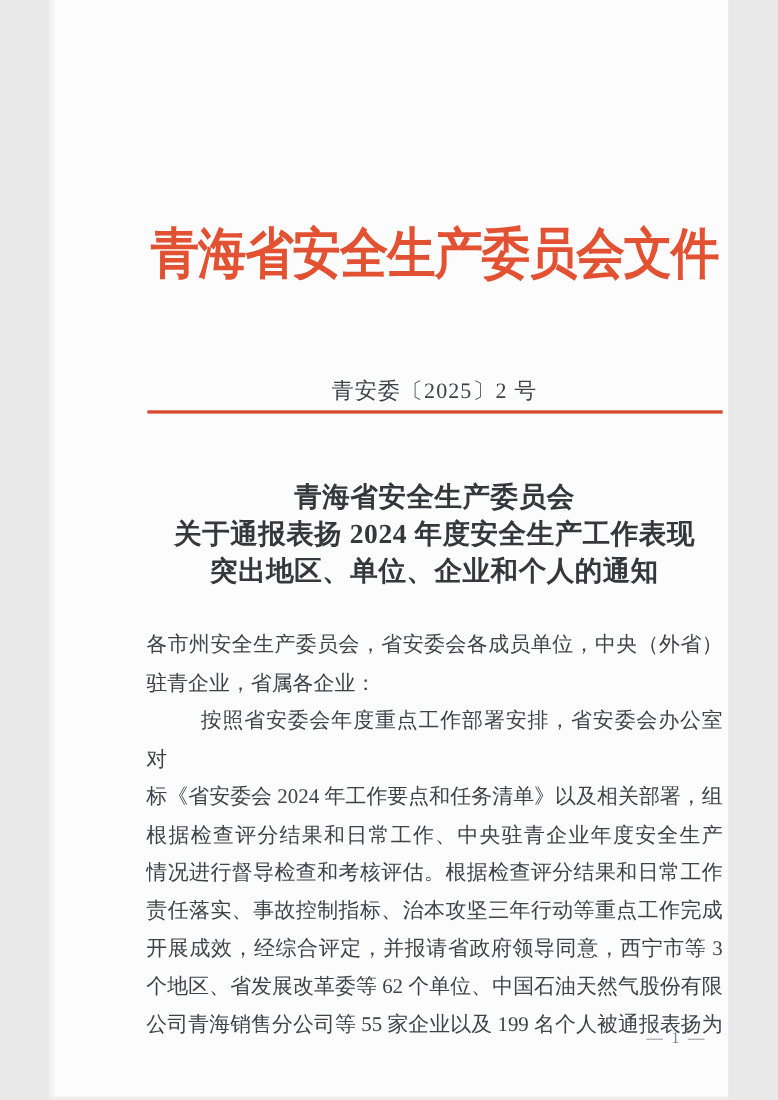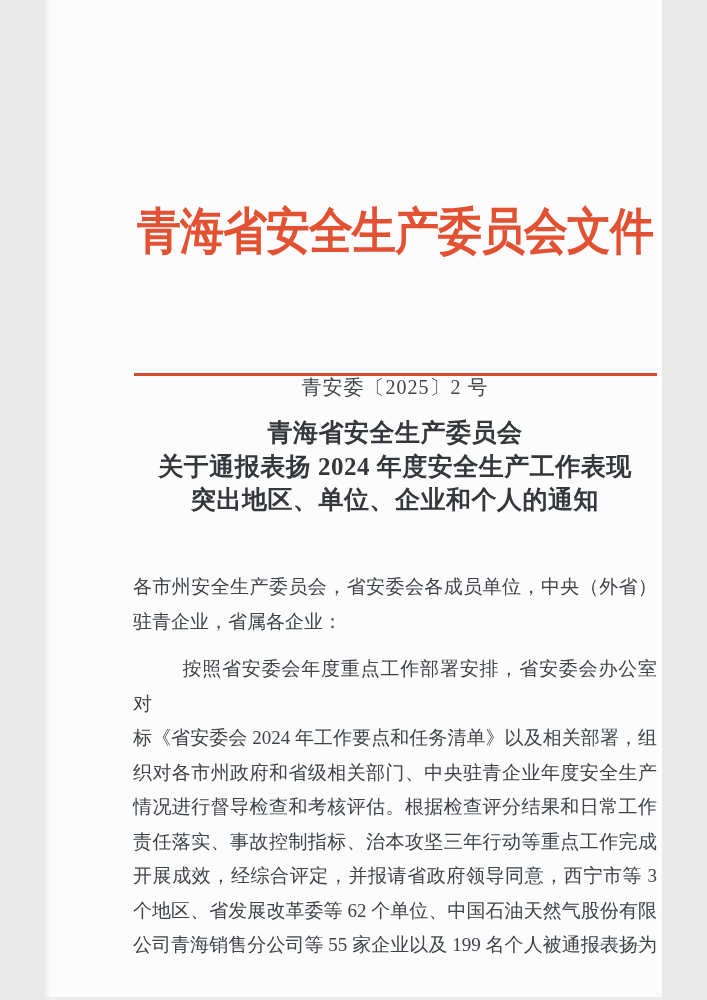--- a/index.html
+++ b/index.html
@@ -52,35 +52,34 @@
 
   .doc-number {
     position: absolute;
     top: 342px;
     left: 88px;
     width: 524px;
     text-align: center;
     font-size: 20px;
     color: var(--body-text, #3d4349);
     letter-spacing: 1px;
-    margin-top: 32px;
   }
 
   .red-divider {
     position: absolute;
     top: 373px;
     left: 89px;
     width: 523px;
     height: 3px;
     background: var(--divider-red, #d84a2e);
   }
 
   .doc-title {
     position: absolute;
-    top: 416px;
+    top: 436px;
     left: 60px;
     width: 580px;
     text-align: center;
     font-weight: bold;
     font-size: 25px;
     line-height: 33.5px;
     color: var(--title-text, #34383c);
     letter-spacing: 0.5px;
   }
 
@@ -97,21 +96,20 @@
     text-align: justify;
     text-align-last: justify;
     text-justify: inter-character;
   }
   .doc-body .lline {
     text-align: center;
     text-align-last: left;
   }
   .doc-body .indent {
     text-indent: 2.6em;
-    margin-top: 13px;
   }
 
   .page-number {
     position: absolute;
     top: 936px;
     left: 490px;
     width: 160px;
     text-align: center;
     font-size: 15px;
     letter-spacing: 2px;
@@ -133,21 +131,21 @@
     <div>青海省安全生产委员会</div>
     <div>关于通报表扬 2024 年度安全生产工作表现</div>
     <div>突出地区、单位、企业和个人的通知</div>
   </div>
 
   <div class="doc-body">
     <div class="jline">各市州安全生产委员会，省安委会各成员单位，中央（外省）</div>
     <div class="lline">驻青企业，省属各企业：</div>
     <div class="jline indent">按照省安委会年度重点工作部署安排，省安委会办公室对</div>
     <div class="jline">标《省安委会 2024 年工作要点和任务清单》以及相关部署，组</div>
-    <div class="jline">织对各市州政府和省级相关部门、中央驻青企业年度安全生产</div>
+    <div class="jline">根据检查评分结果和日常工作、中央驻青企业年度安全生产</div>
     <div class="jline">情况进行督导检查和考核评估。根据检查评分结果和日常工作</div>
     <div class="jline">责任落实、事故控制指标、治本攻坚三年行动等重点工作完成</div>
     <div class="jline">开展成效，经综合评定，并报请省政府领导同意，西宁市等 3</div>
     <div class="jline">个地区、省发展改革委等 62 个单位、中国石油天然气股份有限</div>
     <div class="jline">公司青海销售分公司等 55 家企业以及 199 名个人被通报表扬为</div>
   </div>
 
   <div class="page-number">— 1 —</div>
 
 </div>

